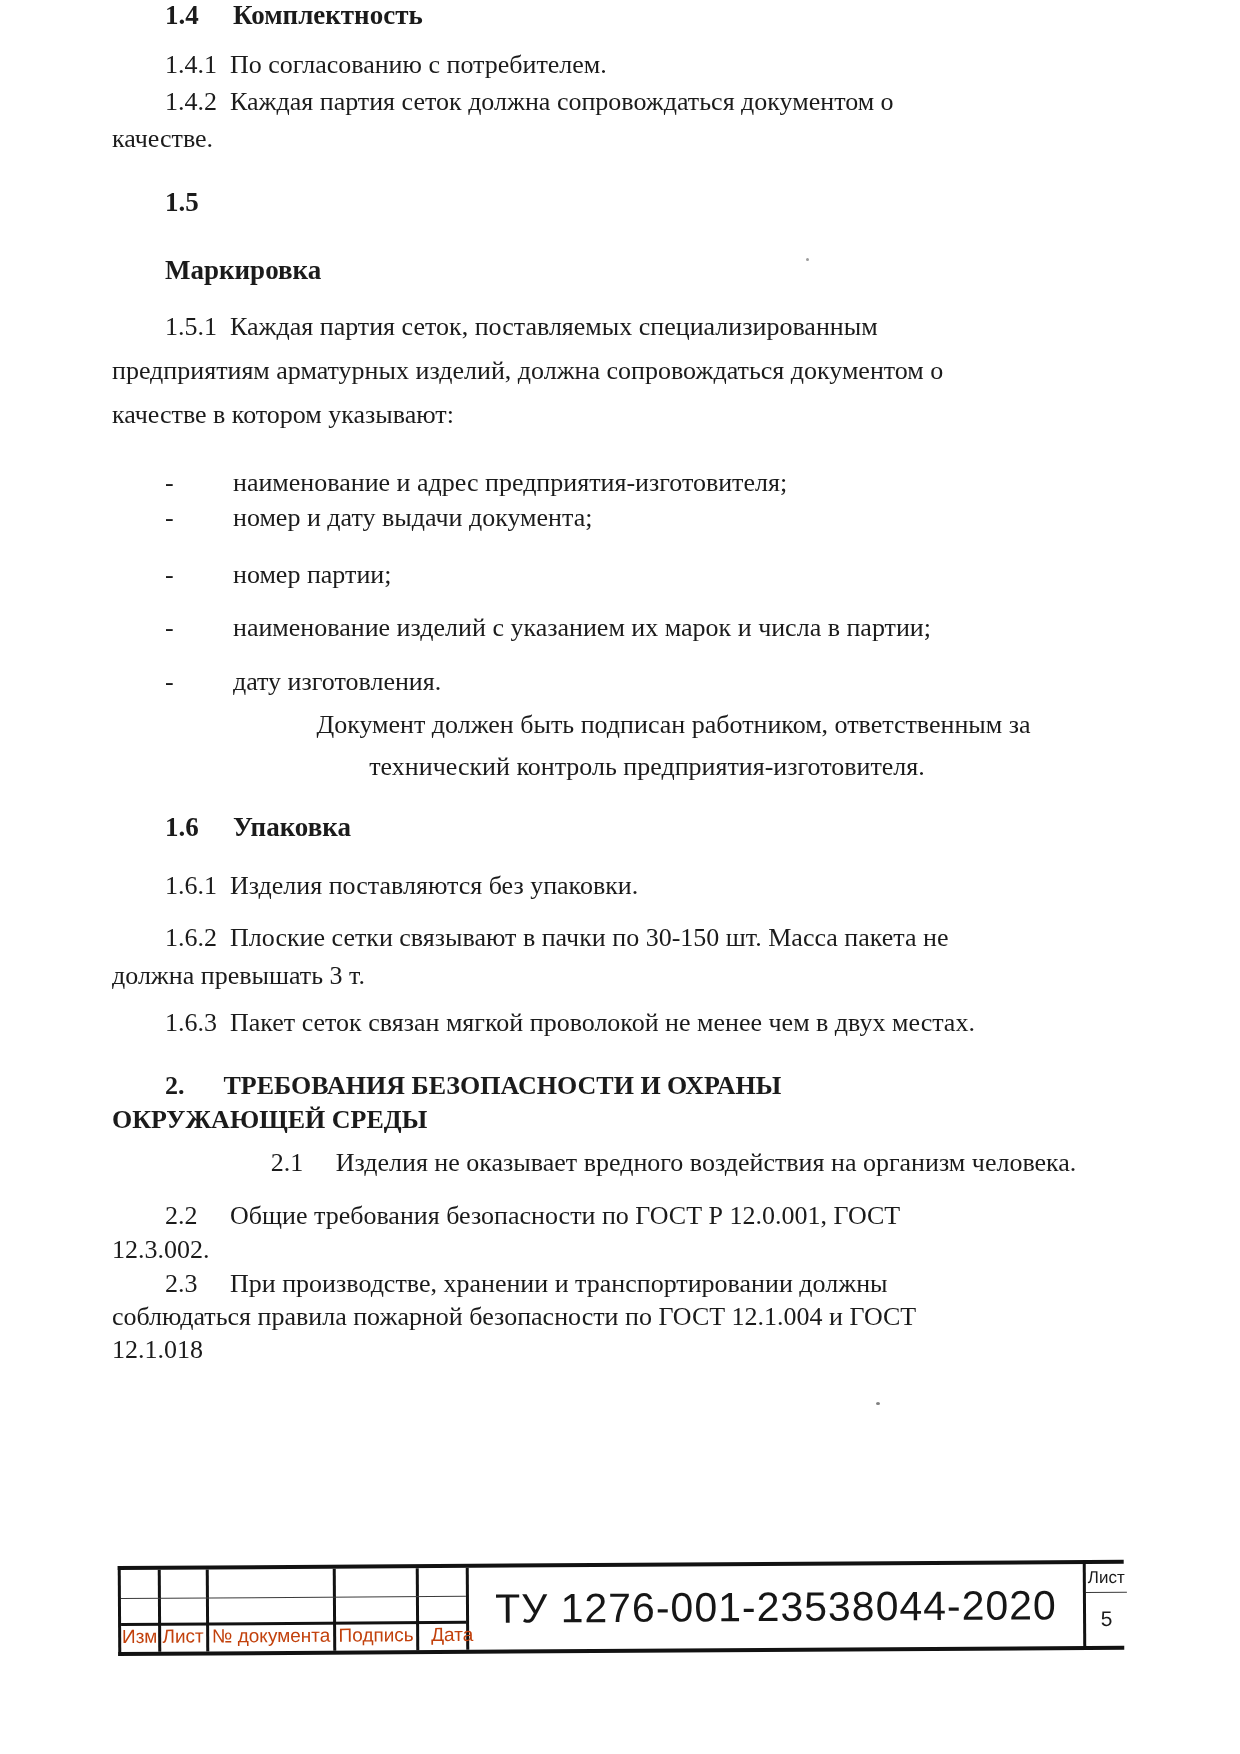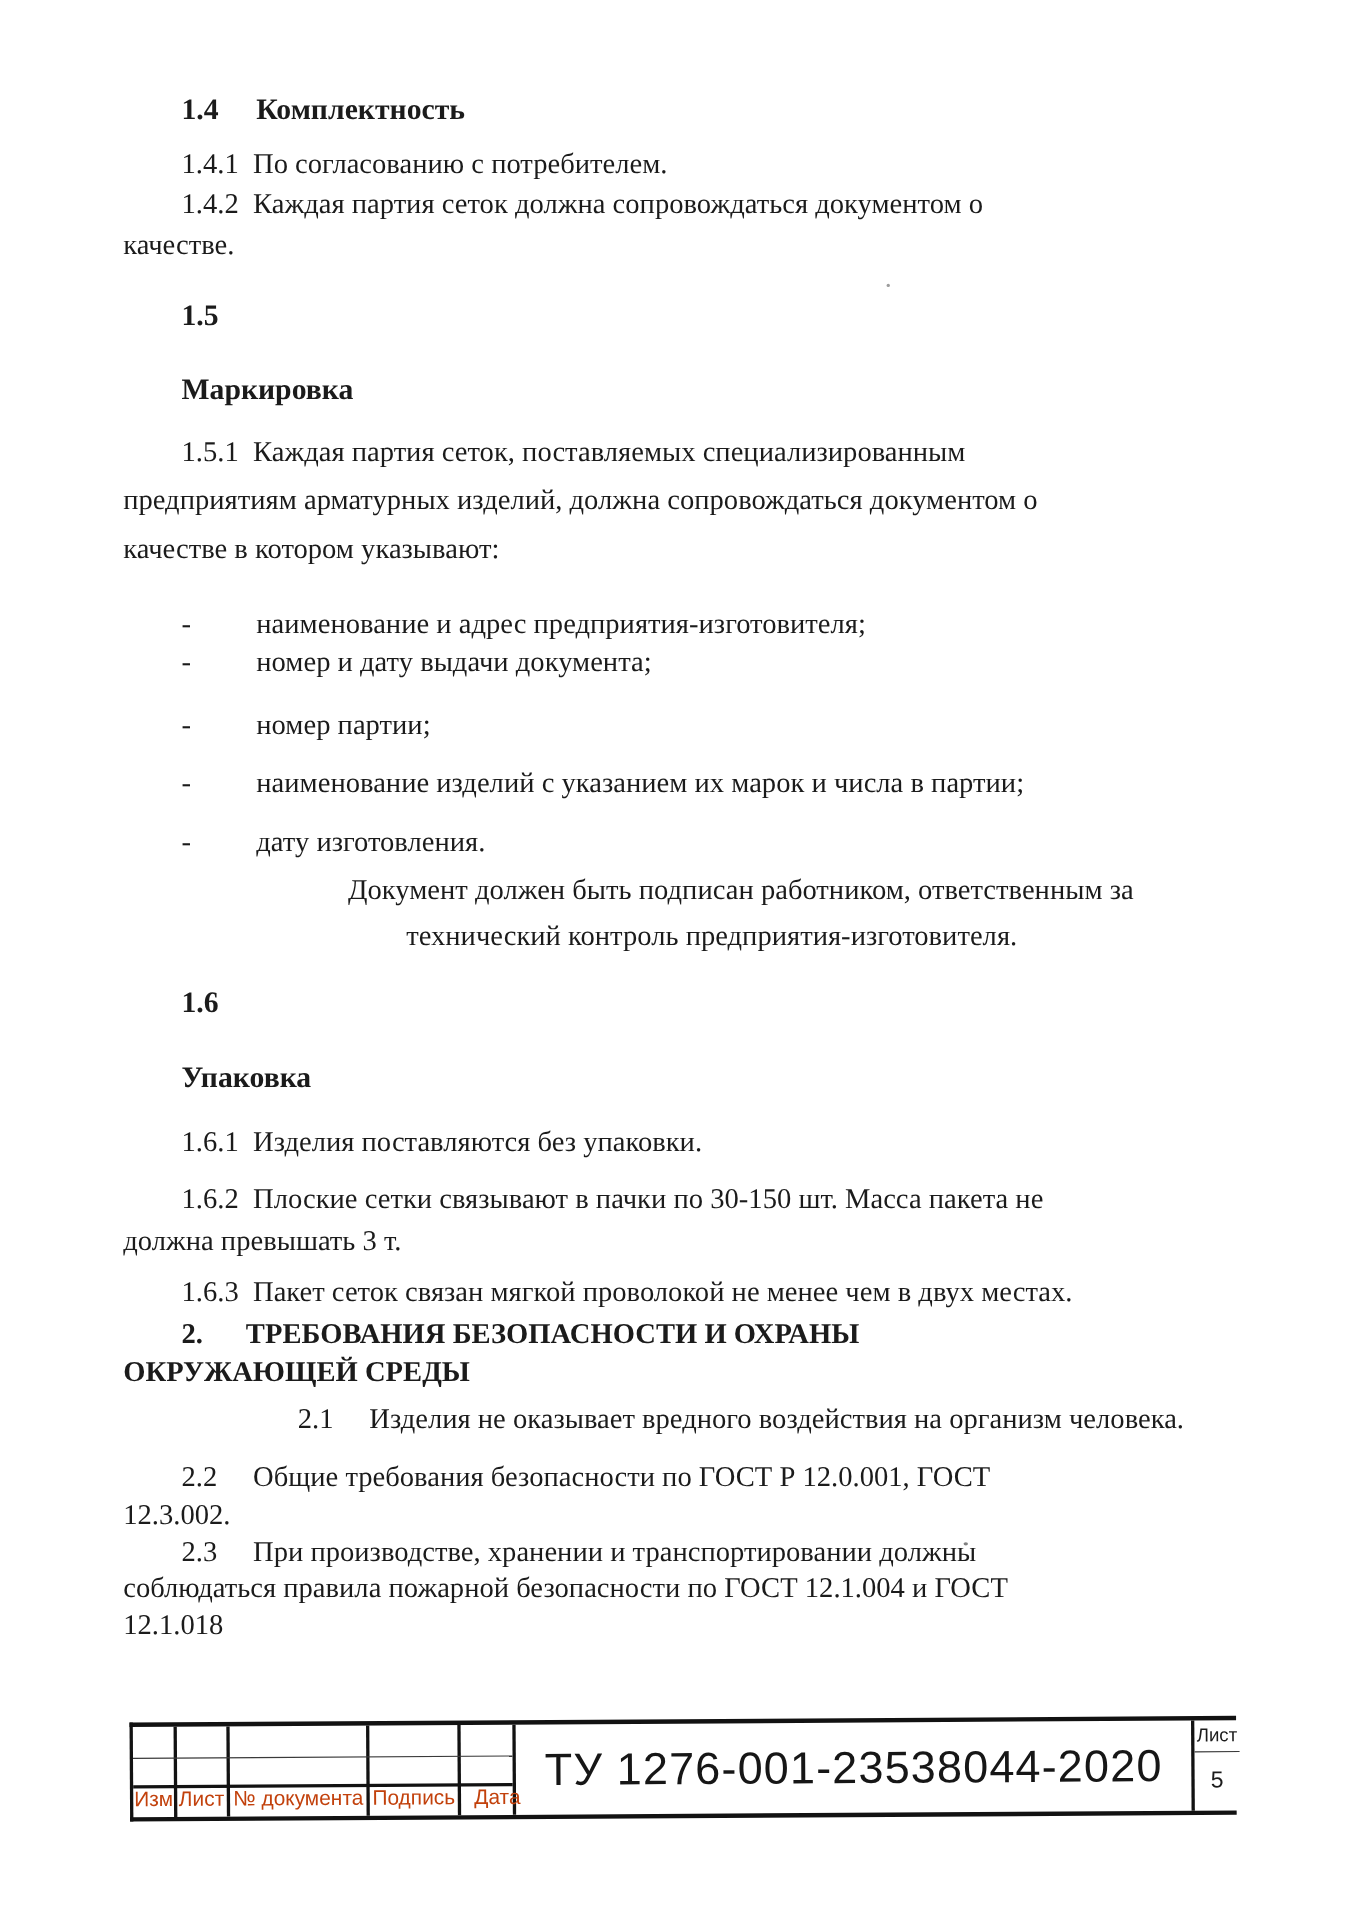--- a/index.html
+++ b/index.html
@@ -8,21 +8,20 @@
     width:1240px;height:1754px;
     background:#ffffff;
     overflow:hidden;
     font-family:"Liberation Serif", serif;
     color:#1b1b1b;
   }
   .content{
     position:absolute;
     left:112px;top:0;
     width:1070px;
-    padding-top:84px;
   }
   
   .sec-heading{
     display:flex;
     margin:0 0 0 53px;
     font-size:27px;
     font-weight:bold;
     line-height:30px;
   }
   .sec-heading .hnum{width:68px;flex:0 0 68px;}
@@ -34,22 +33,22 @@
     white-space:pre-line;
     text-indent:53px;
   }
   .lh44{line-height:44px;}
   .lh42{line-height:42px;}
   .lh38{line-height:38px;}
   .lh34{line-height:34px;}
   .lh33{line-height:33px;}
   .bold-caps{font-weight:bold;}
   .mt16{margin-top:16px;} .mt30{margin-top:30px;flex-direction:column;} .mt20{margin-top:20px;}
-  .mt17{margin-top:7px;text-align:center;} .mt24{margin-top:24px;flex-direction:column;} .mt25{margin-top:25px;}
-  .mt15{margin-top:15px;} .mt9{margin-top:9px;}  .mt11{margin-top:3px;}
+  .mt17{margin-top:7px;text-align:center;} .mt24{margin-top:24px;} .mt25{margin-top:25px;}
+  .mt15{margin-top:15px;} .mt9{margin-top:9px;}  .mt11{margin-top:28px;}
   .mt18{margin-top:18px;}
   
   .bullet{
     display:flex;
     margin-left:53px;
     font-size:26px;
     line-height:31px;
   }
   .bullet .dash{width:68px;flex:0 0 68px;}
   .b1{margin-top:30px;} .b2{margin-top:4px;} .b3{margin-top:26px;}

